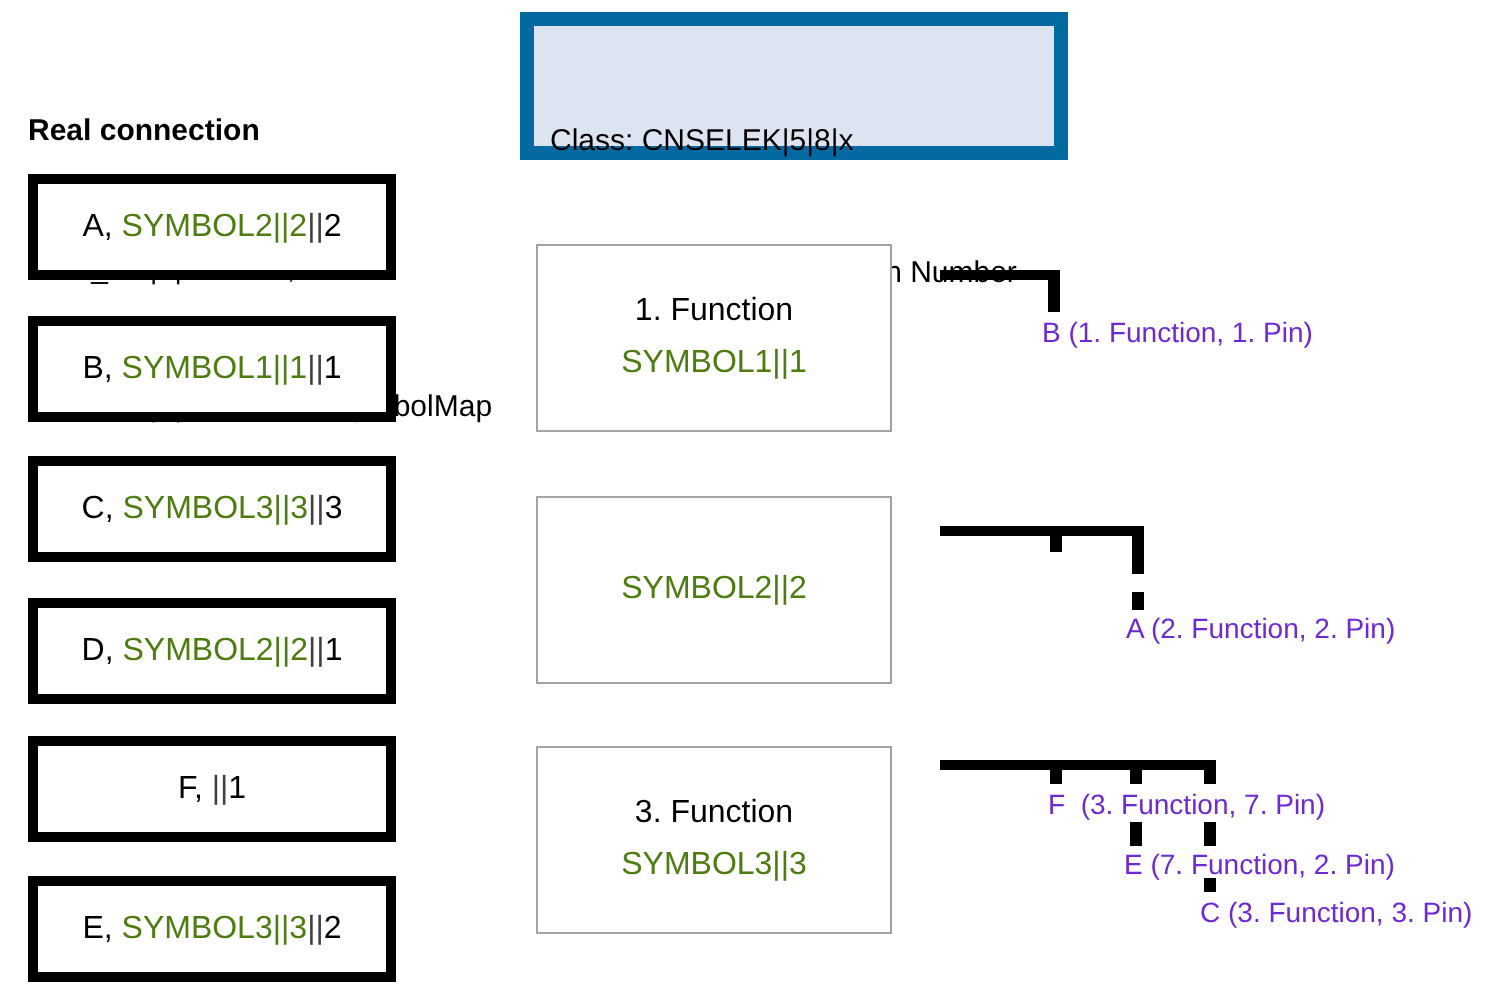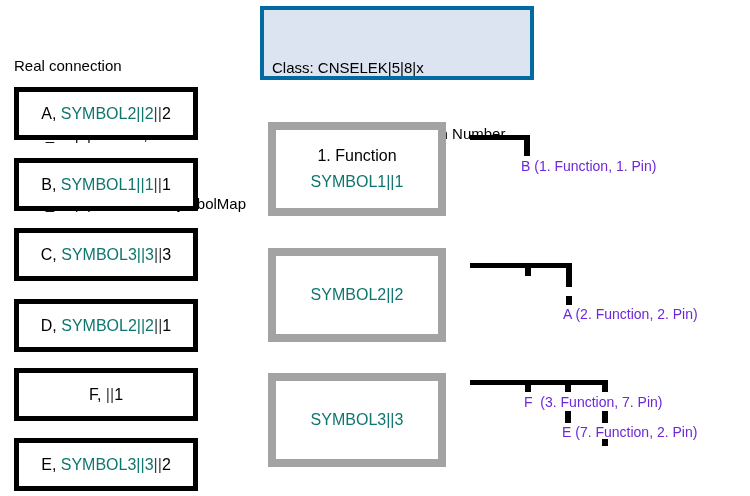--- a/index.html
+++ b/index.html
@@ -11,46 +11,46 @@
     position: relative;
     overflow: hidden;
   }
   .canvas { position: absolute; left: 0; top: 0; width: 750px; height: 496px; }
 
   
   .header-block {
     position: absolute; left: 14px; top: 8px;
     font-size: 15px; line-height: 23px; white-space: pre;
   }
-  .header-block .title { font-weight: normal; }
+  .header-block .title { font-weight: bold; }
 
   
   .class-panel {
     position: absolute; left: 260px; top: 6px; width: 274px; height: 74px;
-    background: #dbe4f0; border: 4px solid #0369a1;
+    background: #dbe4f0; border: 7px solid #0369a1;
     padding: 3px 8px; font-size: 15px; line-height: 22px; white-space: pre;
   }
 
   
   .conn-box {
     position: absolute; left: 14px; width: 184px; height: 53px;
     border: 5px solid #000; background: #fff;
     display: flex; align-items: center; justify-content: center;
     font-size: 16px; white-space: pre;
   }
 
   
   .func-box {
     position: absolute; left: 268px; width: 178px; height: 94px;
-    border: 8px solid #a3a3a3; background: #fff;
+    border: 1px solid #a3a3a3; background: #fff;
     display: flex; flex-direction: column; align-items: center; justify-content: center;
     font-size: 16px; line-height: 26px; text-align: center; white-space: pre;
   }
 
-  .red { color: #0f766e; }
+  .red { color: #4d7c0f; }
   .sep { color: #404040; }
 
   
   .tick { position: absolute; background: #000; }
   .pin-label {
     position: absolute; font-size: 14px; white-space: pre; color: #6d28d9;
   }
 </style>
 </head>
 <body>
@@ -77,20 +77,21 @@
   <div class="conn-box" style="top:438px"><span>E, </span><span class="red">SYMBOL3||3</span><span class="sep">||</span><span>2</span></div>
 
   <div class="func-box" style="top:122px">
     <div>1. Function</div>
     <div class="red">SYMBOL1||1</div>
   </div>
   <div class="func-box" style="top:248px">
     <div class="red">SYMBOL2||2</div>
   </div>
   <div class="func-box" style="top:373px">
+    <div>3. Function</div>
     <div class="red">SYMBOL3||3</div>
   </div>
 
   <div class="tick" style="left:470px; top:135px; width:60px; height:5px"></div>
   <div class="tick" style="left:524px; top:135px; width:6px; height:21px"></div>
   <div class="pin-label" style="left:521px; top:158px">B (1. Function, 1. Pin)</div>
 
   <div class="tick" style="left:470px; top:263px; width:102px; height:5px"></div>
   <div class="tick" style="left:525px; top:268px; width:6px; height:8px"></div>
   <div class="tick" style="left:566px; top:263px; width:6px; height:24px"></div>
@@ -99,14 +100,15 @@
 
   <div class="tick" style="left:470px; top:380px; width:138px; height:5px"></div>
   <div class="tick" style="left:525px; top:385px; width:6px; height:7px"></div>
   <div class="tick" style="left:565px; top:385px; width:6px; height:7px"></div>
   <div class="tick" style="left:602px; top:380px; width:6px; height:12px"></div>
   <div class="pin-label" style="left:524px; top:394px">F  (3. Function, 7. Pin)</div>
   <div class="tick" style="left:565px; top:411px; width:6px; height:12px"></div>
   <div class="tick" style="left:602px; top:411px; width:6px; height:12px"></div>
   <div class="pin-label" style="left:562px; top:424px">E (7. Function, 2. Pin)</div>
   <div class="tick" style="left:602px; top:439px; width:6px; height:7px"></div>
+  <div class="pin-label" style="left:600px; top:448px">C (3. Function, 3. Pin)</div>
 
 </div>
 
 </body></html>

